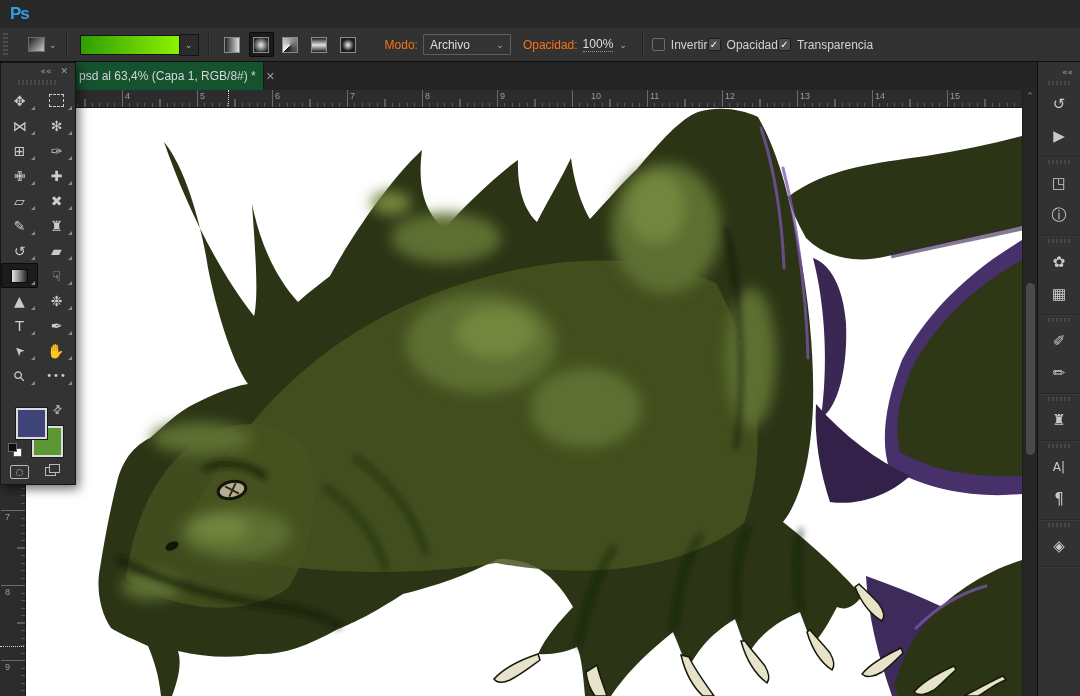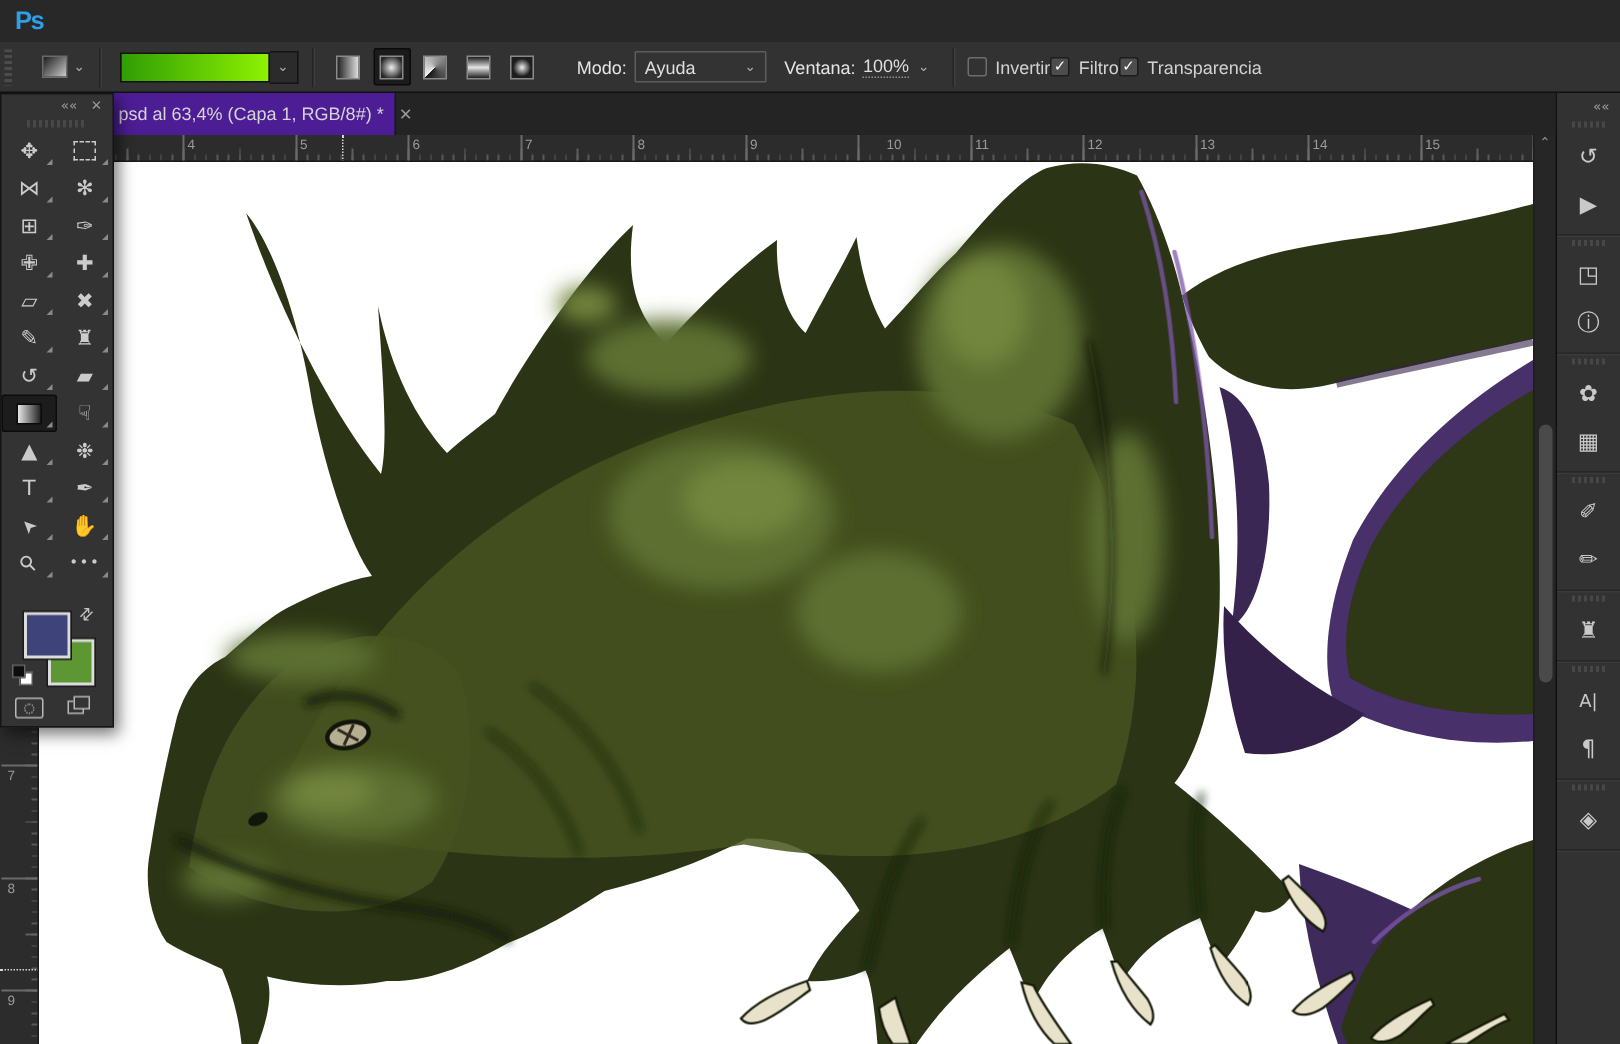--- a/index.html
+++ b/index.html
@@ -33,32 +33,32 @@
     display:flex; align-items:center; justify-content:center; }
   .style-btn { width:25px; height:25px; margin:0 2px; border-radius:2px;
     display:flex; align-items:center; justify-content:center; }
   .style-btn.selected { background:#1b1b1b; box-shadow:inset 0 0 0 1px #0b0b0b; }
   .style-swatch { width:16px; height:16px; border:1px solid #8a8a8a; }
   .sw-linear    { background:linear-gradient(90deg,#222,#e0e0e0); }
   .sw-radial    { background:radial-gradient(circle at 50% 50%,#ededed 0%,#262626 80%); }
   .sw-angle     { background:conic-gradient(from 225deg,#efefef,#191919); }
   .sw-reflected { background:linear-gradient(180deg,#1f1f1f,#e3e3e3 50%,#1f1f1f); }
   .sw-diamond   { background:radial-gradient(45% 45% at 50% 50%,#efefef 0%,#1d1d1d 95%); }
-  .obar-label { color:#e5e5e5; font-size:12px; margin:0 5px; }
+  .obar-label { color:#f97316; font-size:12px; margin:0 5px; }
   .dropdown { width:88px; height:21px; background:#333; border:1px solid #5d5d5d; border-radius:1px;
     color:#dedede; font-size:12px; display:flex; align-items:center; justify-content:space-between; padding:0 6px; }
   .scrub-value { color:#dedede; font-size:12px; border-bottom:1px dotted #8f8f8f; }
   .checkbox-item { display:flex; align-items:center; gap:6px; margin:0 0; color:#d2d2d2; font-size:12px; }
   .cb { width:13px; height:13px; border-radius:2px; font-size:10px; line-height:12px; text-align:center; }
   .cb.unchecked { border:1px solid #6d6d6d; background:#323232; color:transparent; }
   .cb.checked   { border:1px solid #1c1c1c; background:#4d4d4d; color:#fff; }
 
   
   #tabbar { position:absolute; top:62px; left:0; width:1037px; height:28px; background:#242424; z-index:5; }
-  #doc-tab { position:absolute; left:0; top:0; width:264px; height:28px; background:#4c1d95;
+  #doc-tab { position:absolute; left:0; top:0; width:264px; height:28px; background:#14532d;
     border-right:1px solid #171717; display:flex; align-items:center; padding-left:79px;
     color:#d5d5d5; font-size:12px; white-space:nowrap; }
   #tab-close { margin-left:10px; color:#999; font-size:11px; }
 
   
   #main { position:absolute; top:90px; left:0; width:1037px; height:606px; background:#2c2c2c; }
   #hruler { position:absolute; top:0; left:0; width:1022px; height:18px; background:#2c2c2c;
     border-bottom:1px solid #191919; overflow:hidden; }
   .hticks-minor { position:absolute; bottom:0; left:0; width:100%; height:4px;
     background:repeating-linear-gradient(90deg,#585858 0 1px,transparent 1px 7.5px); background-position-x:47px; }
@@ -163,35 +163,35 @@
       </div>
       <div class="style-btn">
         <span class="style-swatch sw-reflected"></span>
       </div>
       <div class="style-btn">
         <span class="style-swatch sw-diamond"></span>
       </div>
     </div>
   <span class="obar-label" style="margin-left:22px;">Modo:</span>
   <div class="dropdown">
-    <span>Ayuda</span>
+    <span>Archivo</span>
     <span class="chev glyph">⌄</span>
   </div>
-  <span class="obar-label" style="margin-left:12px;">Ventana:</span>
+  <span class="obar-label" style="margin-left:12px;">Opacidad:</span>
   <span class="scrub-value">100%</span>
   <span class="chev glyph" style="margin:0 6px;">⌄</span>
   <div class="vsep"></div>
   <div id="checkboxes" style="display:flex;">
       <div class="checkbox-item">
         <span class="cb glyph unchecked"></span>
         <span>Invertir</span>
       </div>
       <div class="checkbox-item">
         <span class="cb glyph checked">✓</span>
-        <span>Filtro</span>
+        <span>Opacidad</span>
       </div>
       <div class="checkbox-item">
         <span class="cb glyph checked">✓</span>
         <span>Transparencia</span>
       </div>
     </div>
 </div>
 
 <div id="tabbar">
   <div id="doc-tab">

